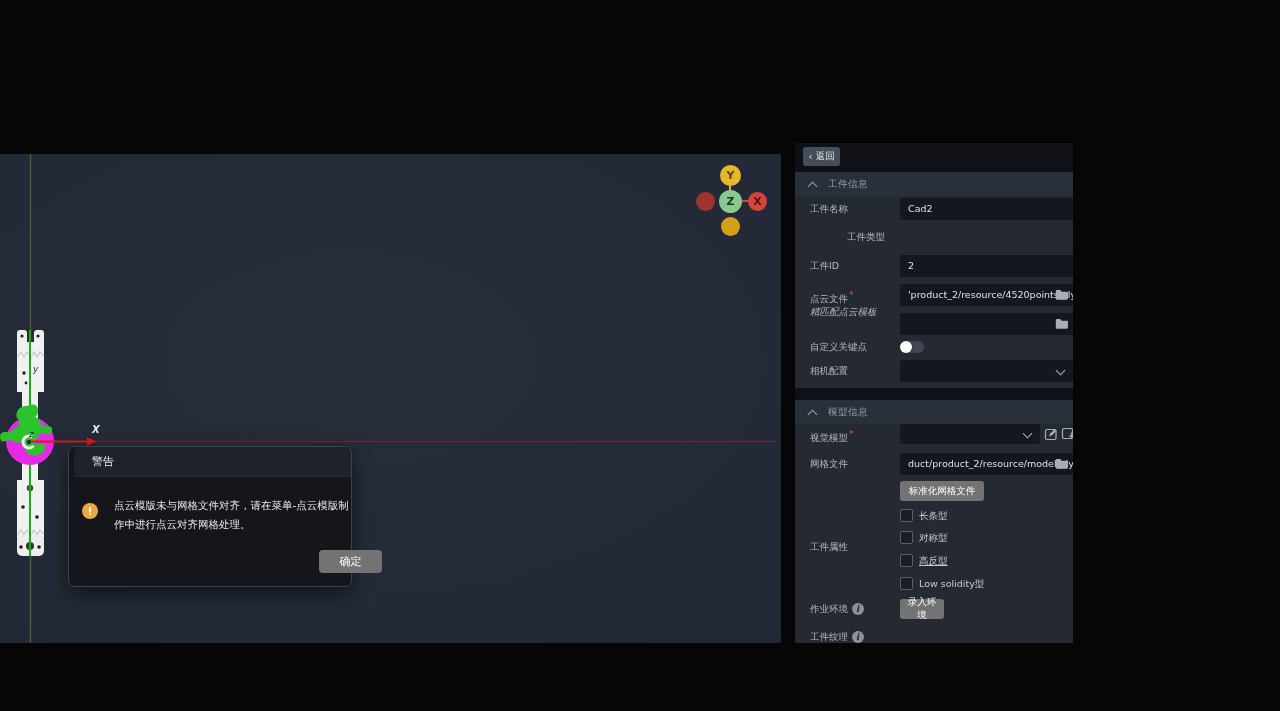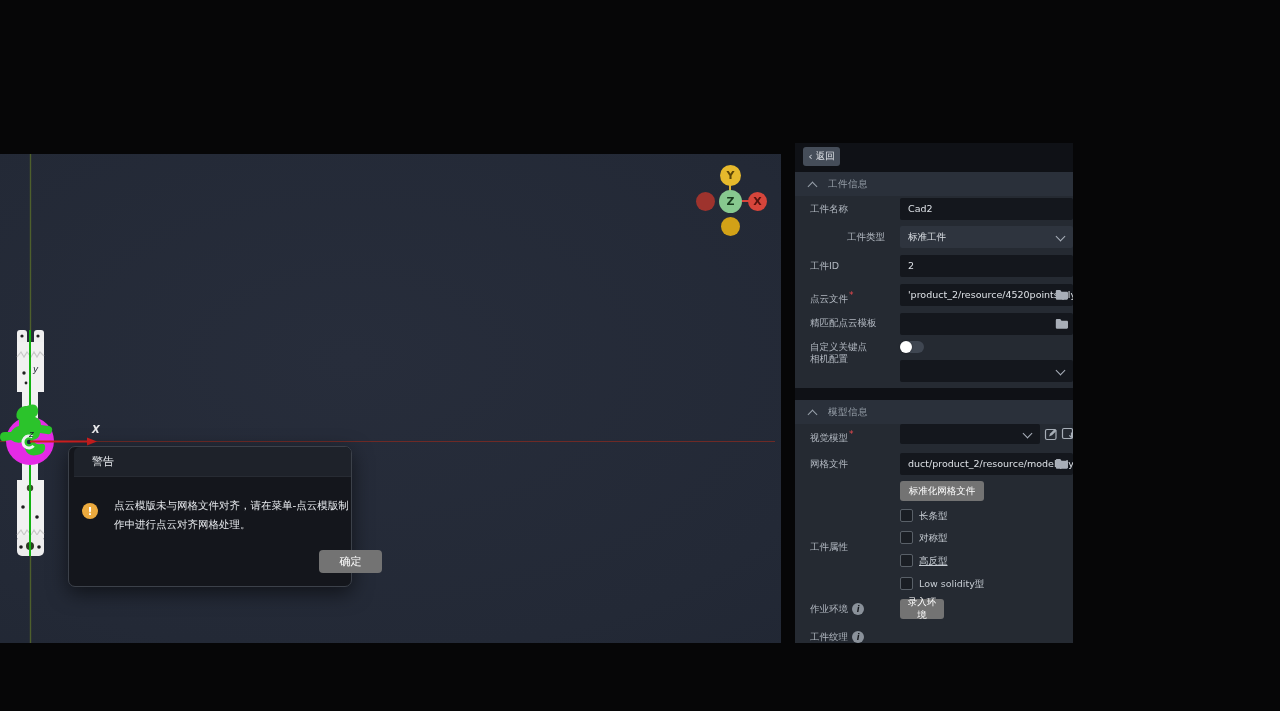--- a/index.html
+++ b/index.html
@@ -148,48 +148,44 @@
     <div class="pblock block1">
       <div class="phead">
         <span class="caret-up"></span>
         <span class="phead-title">工件信息</span>
       </div>
 
       <div class="plabel" style="top:26px;">工件名称</div>
       <div class="pinput" style="top:26px;">Cad2</div>
 
       <div class="plabel" style="top:54px;margin-left:37px;">工件类型</div>
-      <div class="pselect" style="top:54px;">
-        <span>标准工件</span>
-        <span class="chev-down"></span>
-      </div>
 
       <div class="plabel" style="top:83px;">工件ID</div>
       <div class="pinput" style="top:83px;">2</div>
 
       <div class="plabel" style="top:112px;">
         <span>点云文件</span><span class="req">*</span>
       </div>
       <div class="pinput" style="top:112px;padding-right:20px;">'product_2/resource/4520points.ply</div>
       <svg class="folder-ic" style="top:117px;right:5px;" width="13" height="11" viewBox="0 0 16 13">
         <path d="M1 2.5C1 1.7 1.7 1 2.5 1h4L8 3h6.5c.8 0 1.5.7 1.5 1.5v7c0 .8-.7 1.5-1.5 1.5h-12A1.5 1.5 0 0 1 1 11.5z" fill="#a8aeb7"></path>
       </svg>
 
-      <div class="plabel" style="top:140px;">精匹配点云模板</div>
+      <div class="plabel" style="top:129px;font-style:italic;">精匹配点云模板</div>
       <div class="pinput" style="top:141px;padding-right:20px;"></div>
       <svg class="folder-ic" style="top:146px;right:5px;" width="13" height="11" viewBox="0 0 16 13">
         <path d="M1 2.5C1 1.7 1.7 1 2.5 1h4L8 3h6.5c.8 0 1.5.7 1.5 1.5v7c0 .8-.7 1.5-1.5 1.5h-12A1.5 1.5 0 0 1 1 11.5z" fill="#a8aeb7"></path>
       </svg>
 
       <div class="plabel" style="top:164px;">自定义关键点</div>
       <div class="toggle">
         <div class="toggle-knob"></div>
       </div>
 
-      <div class="plabel" style="top:176px;">相机配置</div>
+      <div class="plabel" style="top:188px;">相机配置</div>
       <div class="pselect dark" style="top:188px;">
         <span></span>
         <span class="chev-down"></span>
       </div>
     </div>
 
     <div class="pblock block2">
       <div class="phead">
         <span class="caret-up"></span>
         <span class="phead-title">模型信息</span>

